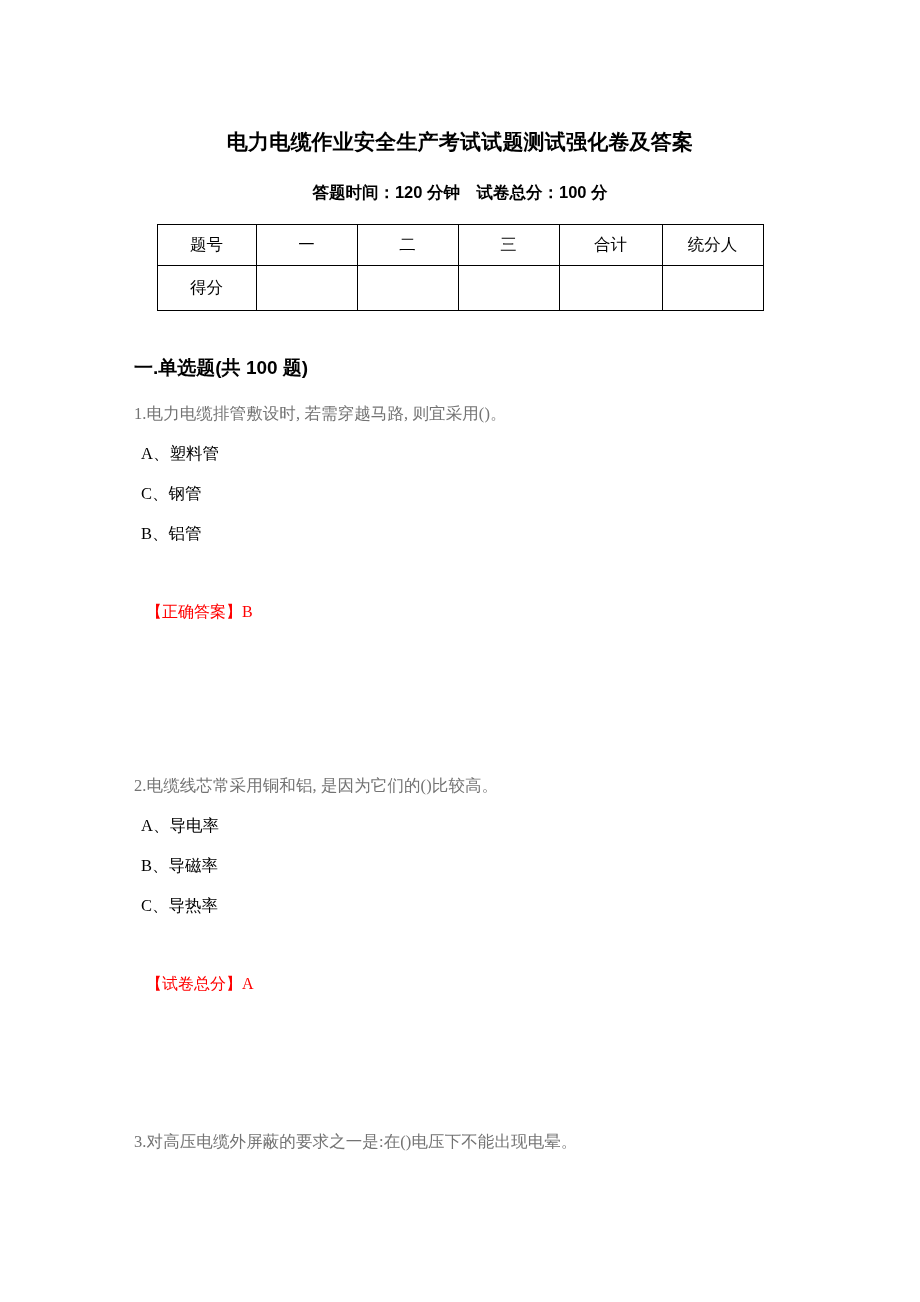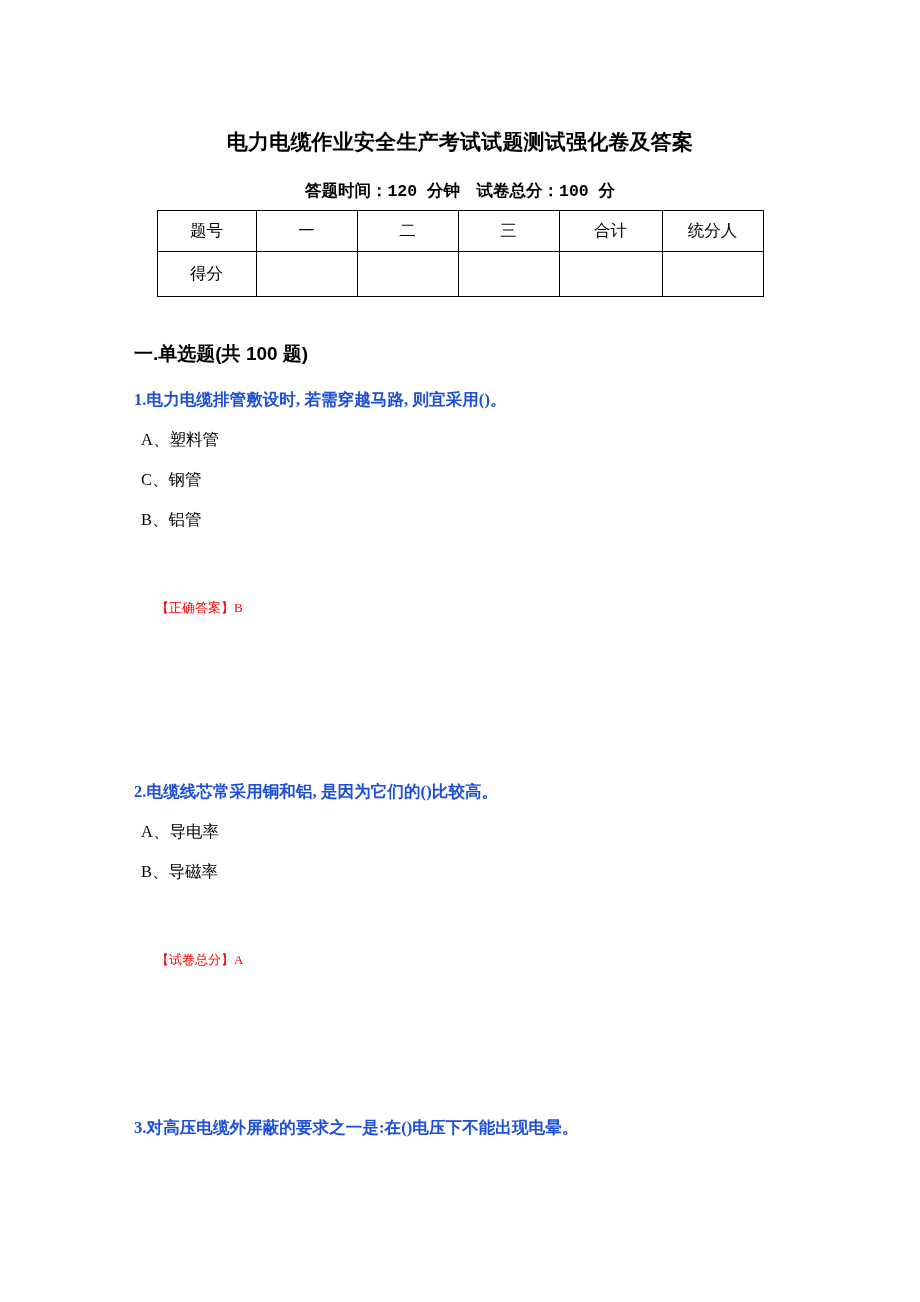--- a/index.html
+++ b/index.html
@@ -30,32 +30,32 @@
     font-weight: bold;
     font-size: 21px;
     letter-spacing: 0.2px;
     margin: 8px;
     padding-top: 120px;
     line-height: 28px;
     color: #000;
   }
   .doc-subtitle {
     text-align: center;
-    font-family: Liberation Mono, monospace;
+    font-family: Liberation Sans, sans-serif;
     font-weight: bold;
     font-size: 16.5px;
     margin: 0;
     padding-top: 16px;
     line-height: 24px;
     color: #000;
   }
 
   
   .score-table-wrap {
-    margin-top: 6px;
+    margin-top: 20px;
     display: flex;
     justify-content: center;
   }
   table.score-table {
     border-collapse: collapse;
     width: 590px;
     table-layout: fixed;
     font-family: "Liberation Serif", "DejaVu Serif", serif;
   }
   table.score-table td {
@@ -87,37 +87,36 @@
     color: #000;
   }
 
   
   .question-block { margin: 0; }
   .q-stem {
     font-size: 16.5px;
     line-height: 22px;
     margin: 0;
     padding-top: 22px;
-    color: #1d4ed8;
+    color: #737373;
     letter-spacing: 0.1px;
-    font-weight: bold;
   }
   .q-options { margin: 0; padding: 0; list-style: none; }
   .q-option {
     font-size: 16.5px;
     line-height: 22px;
     margin: 4px;
     padding-top: 14px;
     padding-left: 3px;
     color: #000;
   }
   .q-answer {
-    font-size: 13px;
+    font-size: 16px;
     line-height: 22px;
-    margin: 16px;
+    margin: 6px;
     padding-left: 6px;
     color: #ff0000;
   }
   .answer-gap-1 { height: 46px; }
   .answer-gap-2 { height: 46px; }
   .q-spacer { height: 124px; }
   .q-spacer-2 { height: 108px; }
 </style>
 </head>
 <body>
@@ -165,20 +164,21 @@
       <div class="answer-gap-1"></div>
       <p class="q-answer">【正确答案】B</p>
       <div class="q-spacer"></div>
     </div>
 
     <div class="question-block">
       <p class="q-stem">2.电缆线芯常采用铜和铝, 是因为它们的()比较高。</p>
       <ul class="q-options">
         <li class="q-option">A、导电率</li>
         <li class="q-option">B、导磁率</li>
+        <li class="q-option">C、导热率</li>
       </ul>
       <div class="answer-gap-2"></div>
       <p class="q-answer">【试卷总分】A</p>
       <div class="q-spacer-2"></div>
     </div>
 
     <div class="question-block">
       <p class="q-stem">3.对高压电缆外屏蔽的要求之一是:在()电压下不能出现电晕。</p>
     </div>
 

